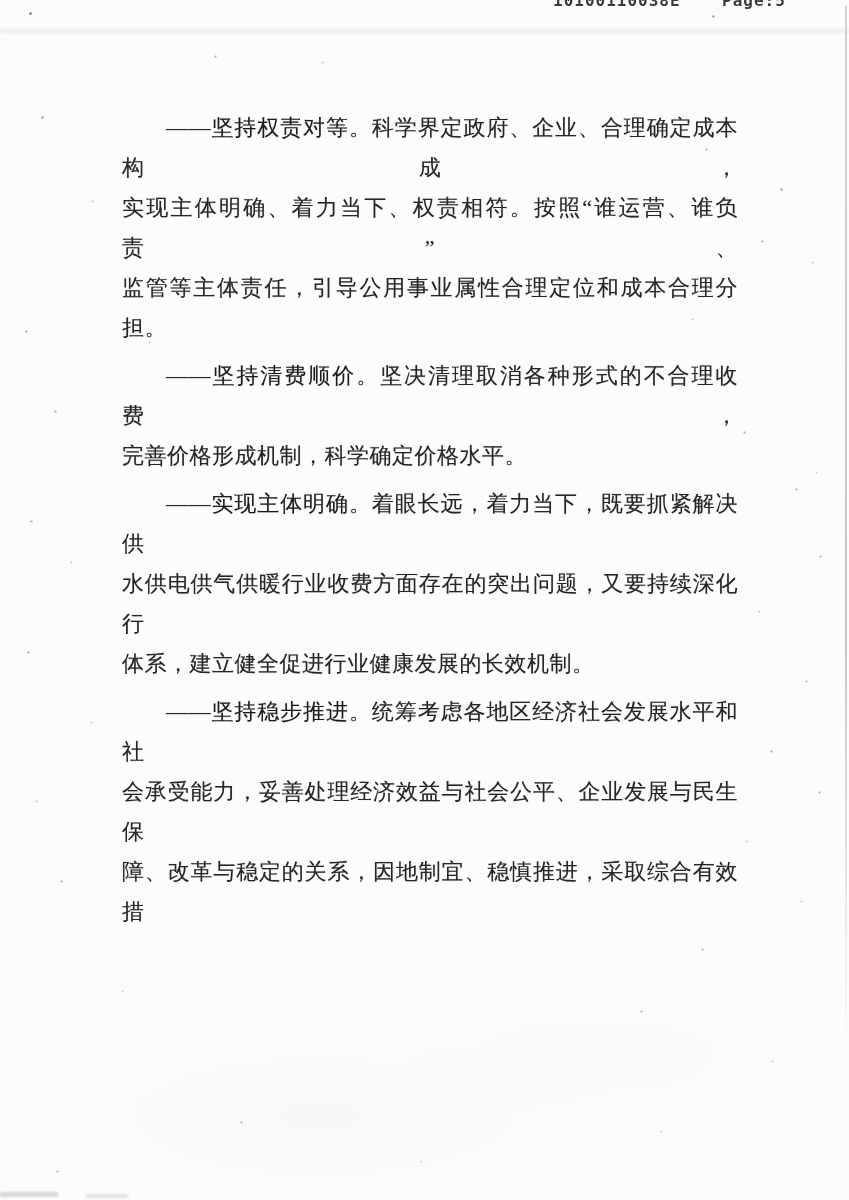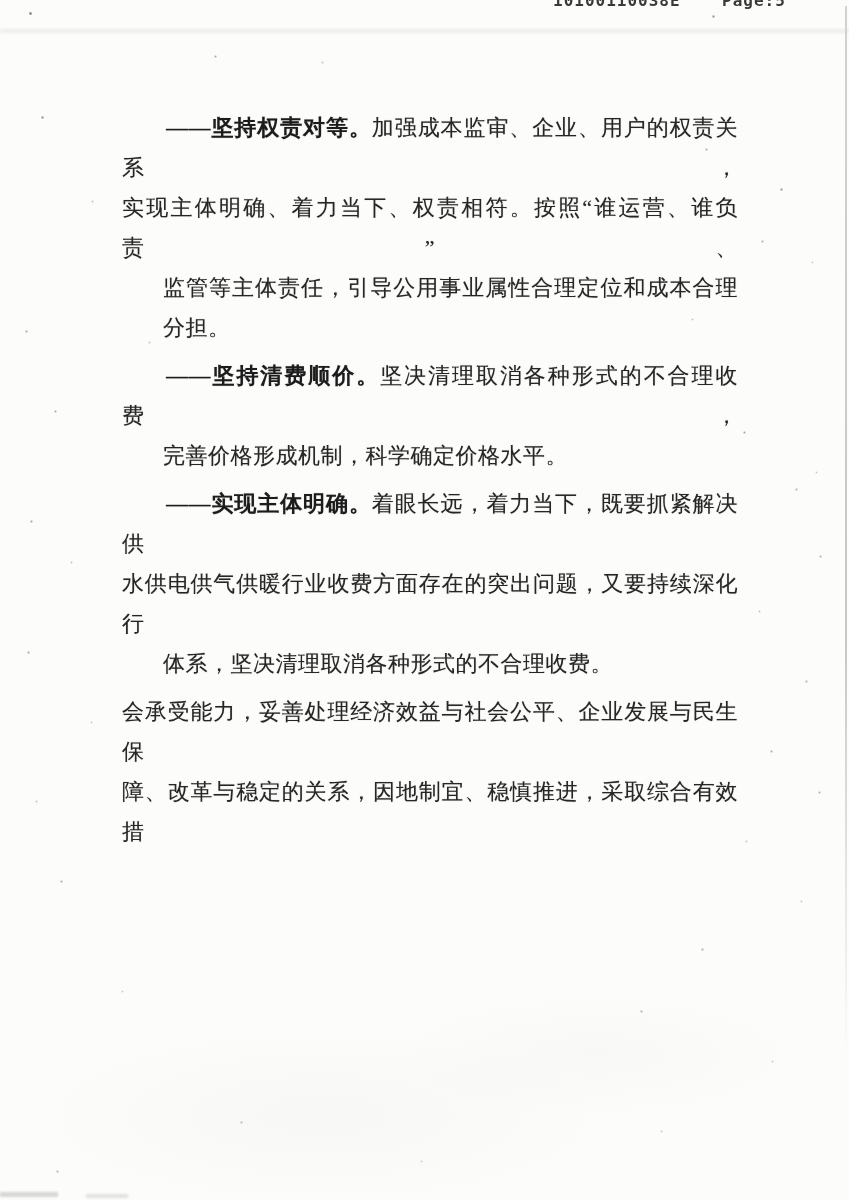--- a/index.html
+++ b/index.html
@@ -65,24 +65,24 @@
     font-size:22px;line-height:40px;
     letter-spacing:0.5px;
     text-shadow:0 0 1px rgba(45,45,45,0.38);
   }
   .line{
     text-align:justify;
     text-align-last:justify;
     word-break:break-all;
     white-space:normal;
   }
-  .line.last{text-align-last:left;margin-left:41px;}
+  .line.last{text-align-last:left;}
   .para{margin:0 0 8px 0;}
   .indent-2{text-indent:44px;}
-  .lead{font-weight:bold;color:#1c1c1c;}
+  .lead{font-weight:normal;color:#1c1c1c;}
 </style>
 </head>
 <body>
 
 <div class="page">
 
   <div class="fax-header">
     <span class="fax-id">10100110038E</span>
     <span class="fax-page">Page:5</span>
   </div>
@@ -90,41 +90,44 @@
   <div class="scan-streak"></div>
   <div class="edge-line"></div>
   <div class="specks"></div>
   <div class="smudge-a"></div>
   <div class="smudge-b"></div>
 
   <div class="textblock">
 
     <div class="para">
       <div class="line indent-2">
-        <span class="lead">——坚持权责对等。</span><span>加强成本监审、企业、用户的权责关系，</span>
+        <span class="lead">——坚持权责对等。</span><span>科学界定政府、企业、合理确定成本构成，</span>
       </div>
       <div class="line">实现主体明确、着力当下、权责相符。按照“谁运营、谁负责”、</div>
       <div class="line last">监管等主体责任，引导公用事业属性合理定位和成本合理分担。</div>
     </div>
 
     <div class="para">
       <div class="line indent-2">
         <span class="lead">——坚持清费顺价。</span><span>坚决清理取消各种形式的不合理收费，</span>
       </div>
       <div class="line last">完善价格形成机制，科学确定价格水平。</div>
     </div>
 
     <div class="para">
       <div class="line indent-2">
         <span class="lead">——实现主体明确。</span><span>着眼长远，着力当下，既要抓紧解决供</span>
       </div>
       <div class="line">水供电供气供暖行业收费方面存在的突出问题，又要持续深化行</div>
-      <div class="line last">体系，坚决清理取消各种形式的不合理收费。</div>
+      <div class="line last">体系，建立健全促进行业健康发展的长效机制。</div>
     </div>
 
     <div class="para">
+      <div class="line indent-2">
+        <span class="lead">——坚持稳步推进。</span><span>统筹考虑各地区经济社会发展水平和社</span>
+      </div>
       <div class="line">会承受能力，妥善处理经济效益与社会公平、企业发展与民生保</div>
       <div class="line">障、改革与稳定的关系，因地制宜、稳慎推进，采取综合有效措</div>
 
     </div>
 
   </div>
 </div>
 
 </body></html>

